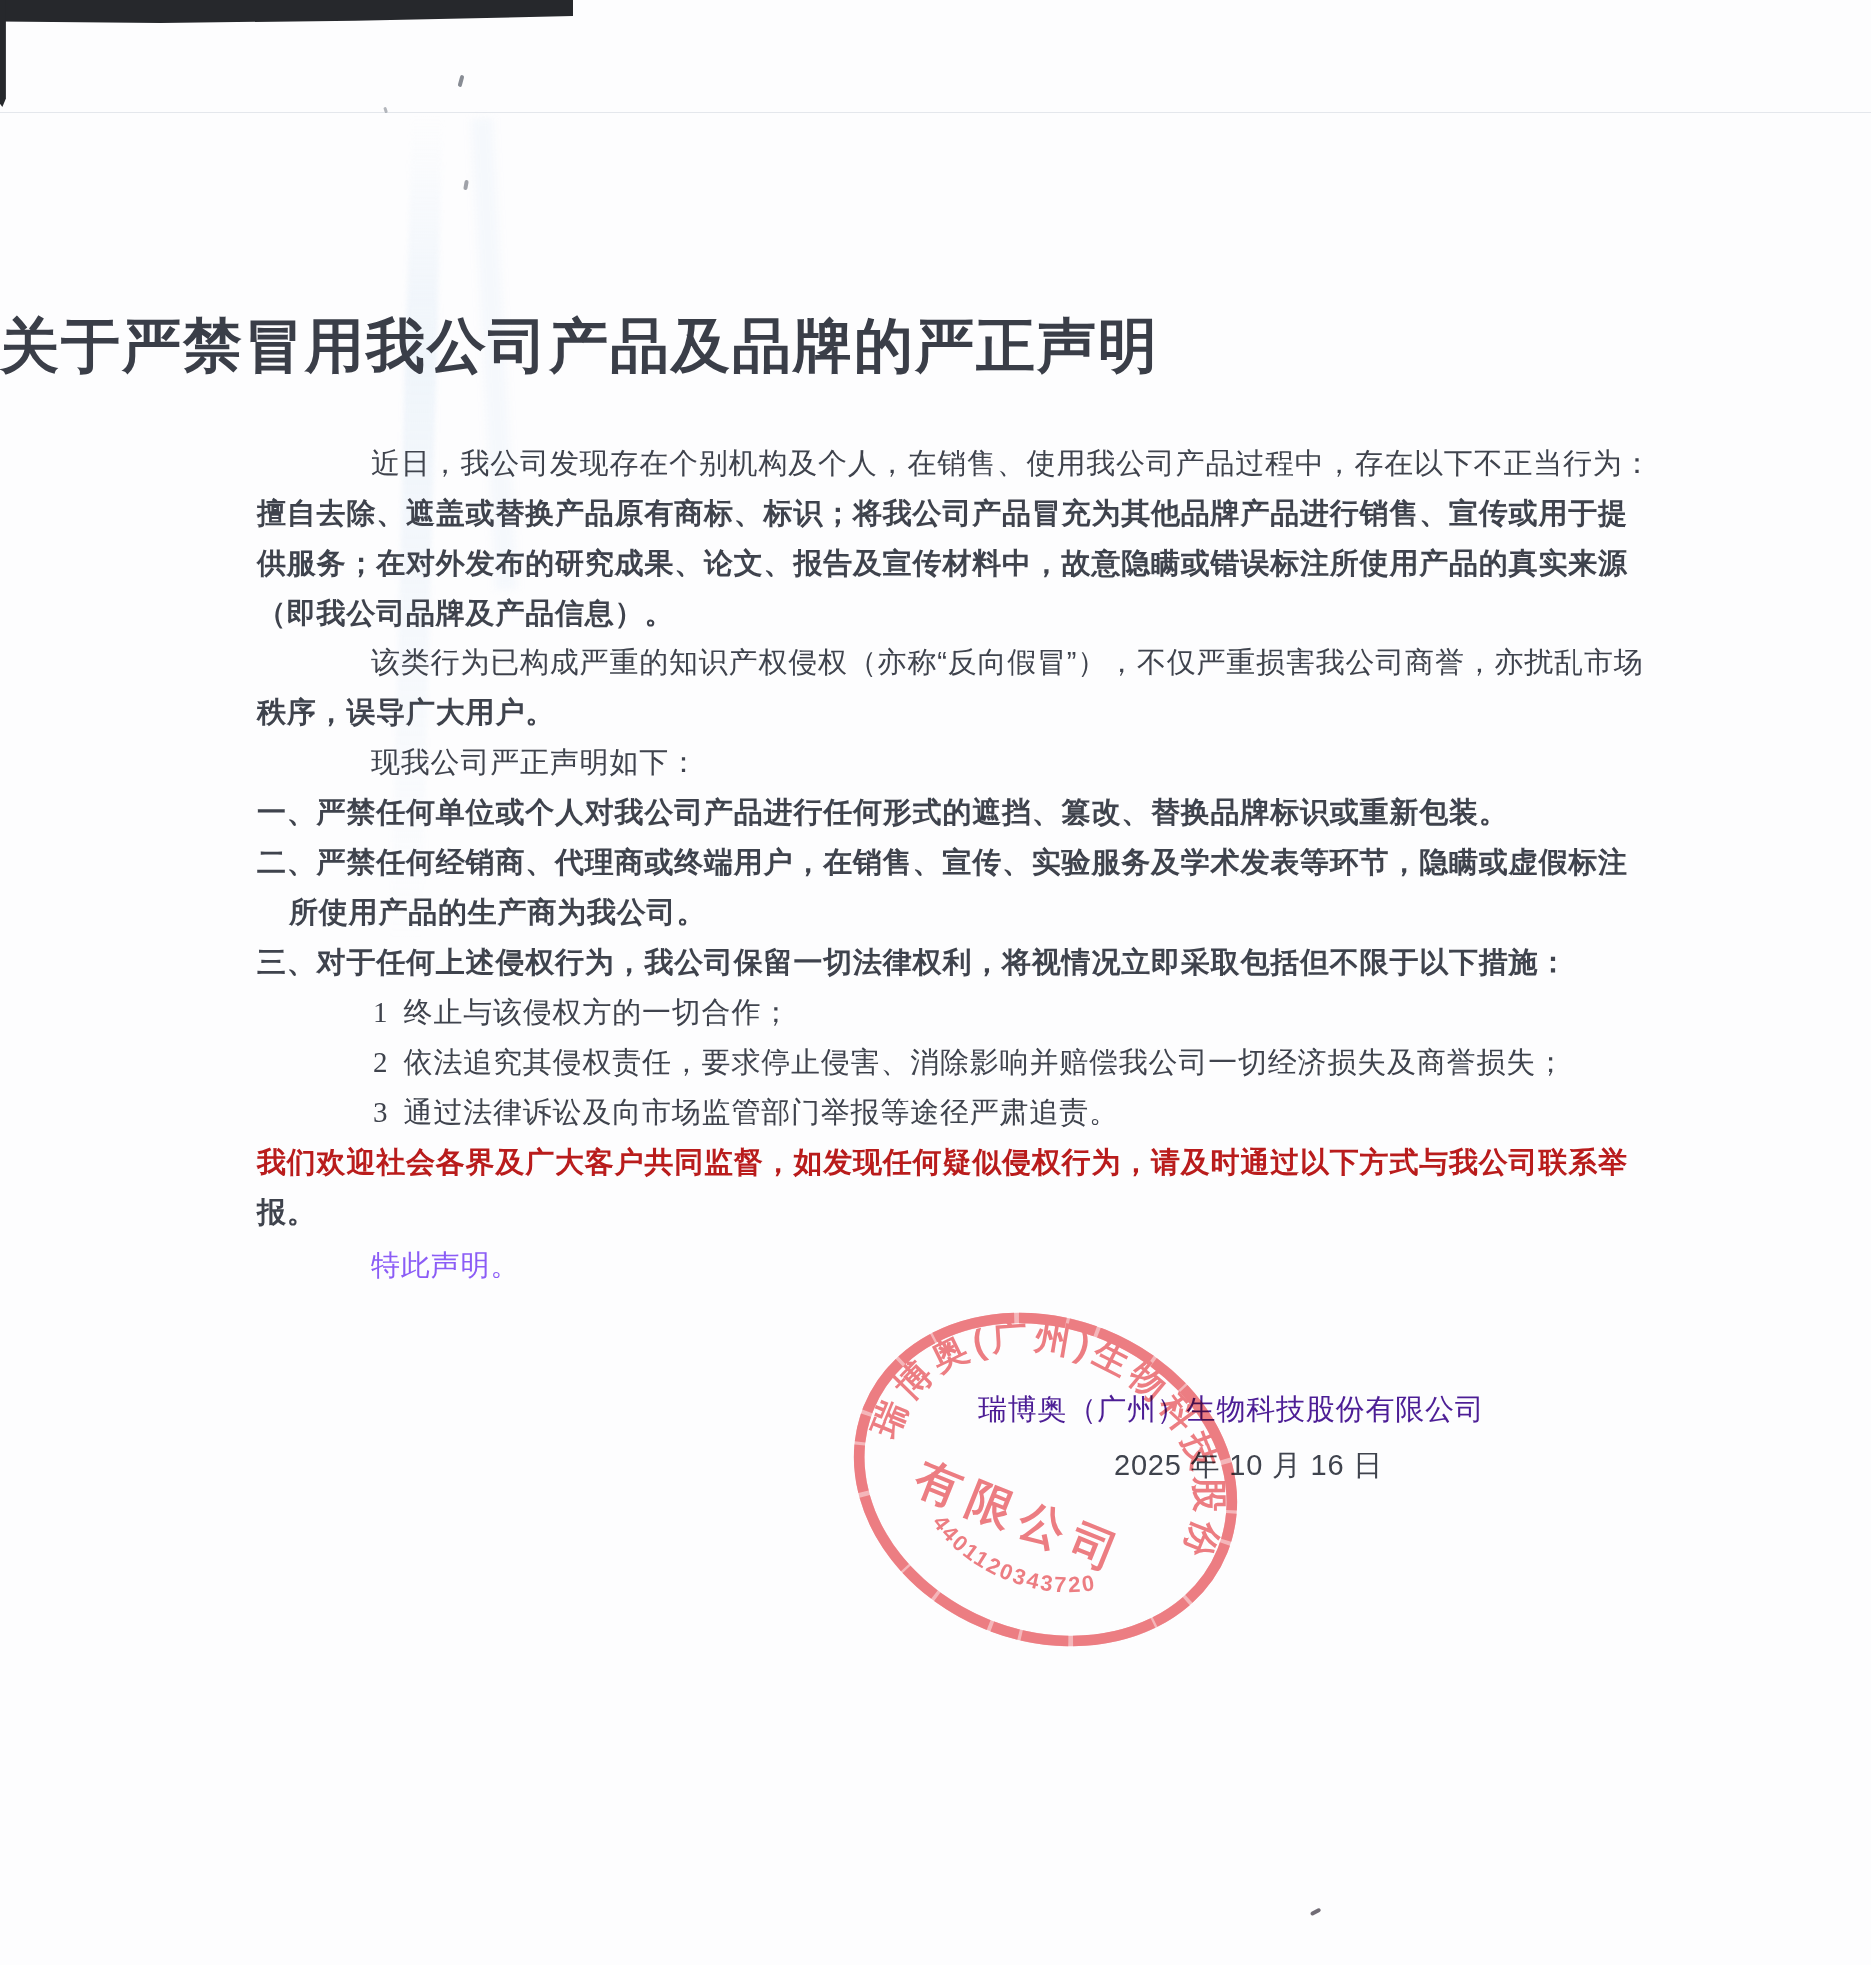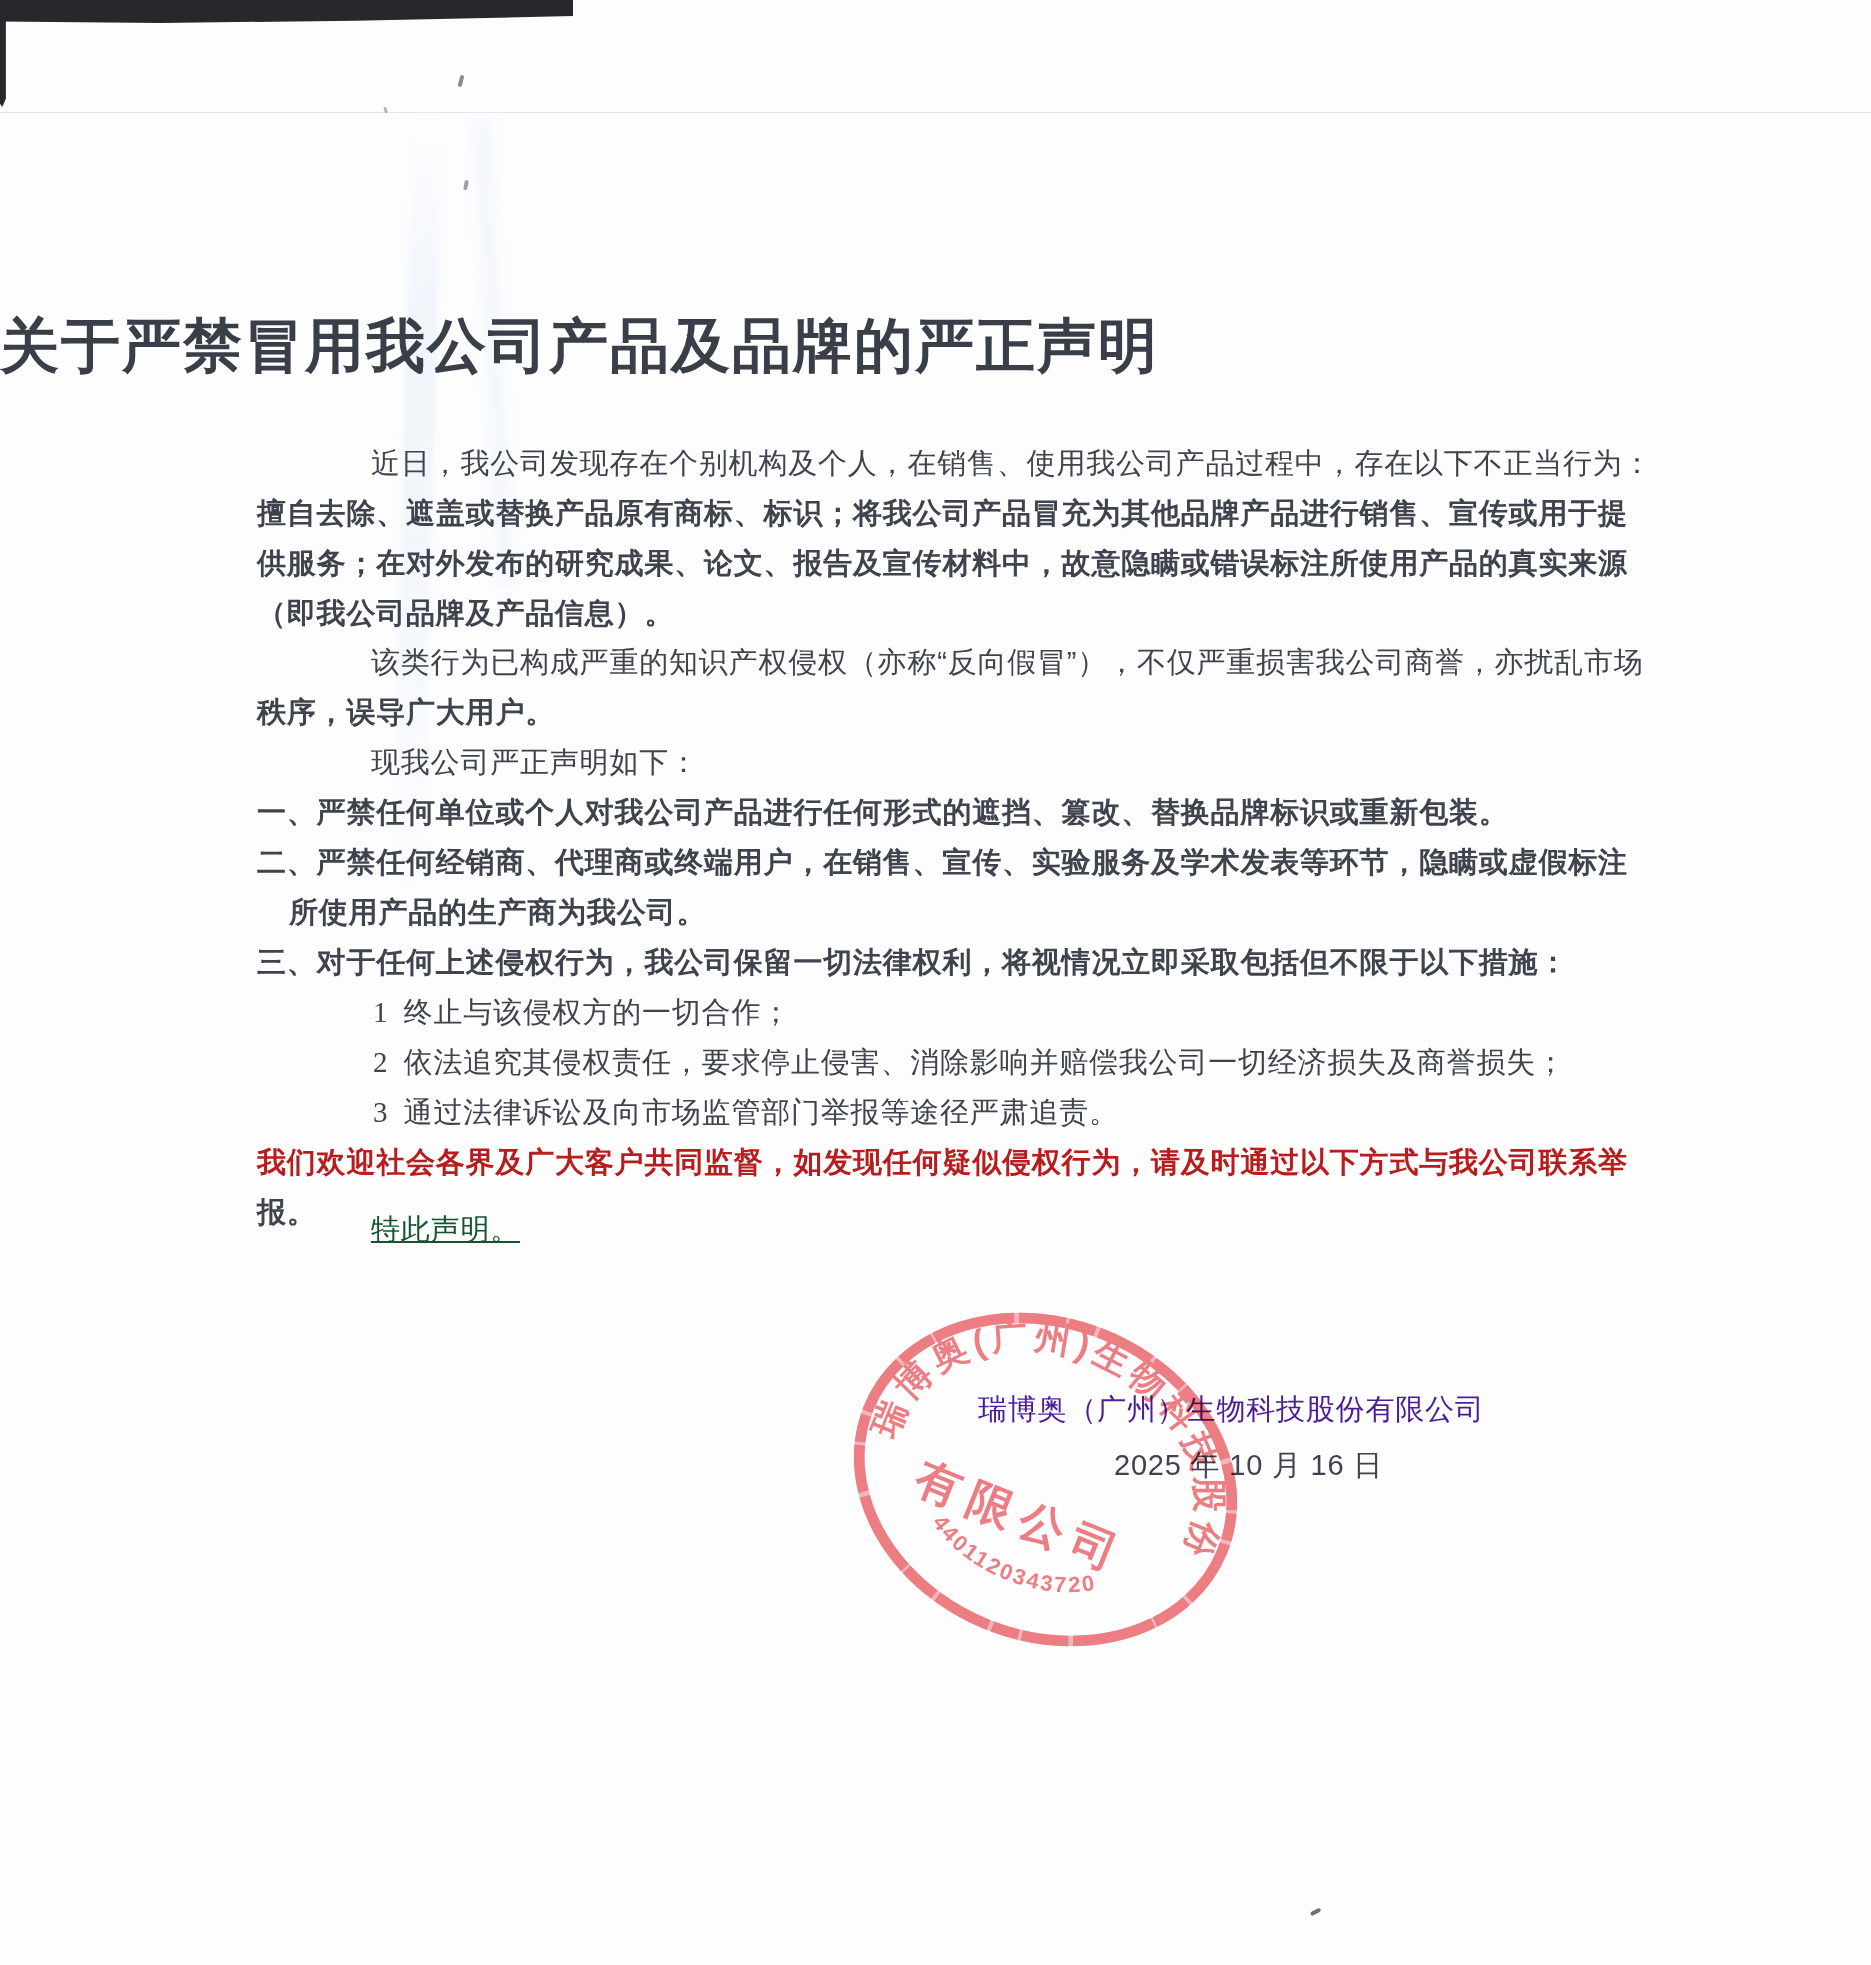--- a/index.html
+++ b/index.html
@@ -92,21 +92,21 @@
     <div class="bodyline ind-p" style="top: 737px; color: rgb(63, 67, 77);">现我公司严正声明如下：</div>
     <div class="bodyline ind-n" style="top: 787px; color: rgb(63, 67, 77);">一、严禁任何单位或个人对我公司产品进行任何形式的遮挡、篡改、替换品牌标识或重新包装。</div>
     <div class="bodyline ind-n" style="top: 837px; color: rgb(63, 67, 77);">二、严禁任何经销商、代理商或终端用户，在销售、宣传、实验服务及学术发表等环节，隐瞒或虚假标注</div>
     <div class="bodyline ind-n" style="top: 887px; color: rgb(63, 67, 77); margin-left: 32px;">所使用产品的生产商为我公司。</div>
     <div class="bodyline ind-n" style="top: 937px; color: rgb(63, 67, 77);">三、对于任何上述侵权行为，我公司保留一切法律权利，将视情况立即采取包括但不限于以下措施：</div>
     <div class="bodyline ind-s" style="top: 987px; color: rgb(63, 67, 77);">1 终止与该侵权方的一切合作；</div>
     <div class="bodyline ind-s" style="top: 1037px; color: rgb(63, 67, 77);">2 依法追究其侵权责任，要求停止侵害、消除影响并赔偿我公司一切经济损失及商誉损失；</div>
     <div class="bodyline ind-s" style="top: 1087px; color: rgb(63, 67, 77);">3 通过法律诉讼及向市场监管部门举报等途径严肃追责。</div>
     <div class="bodyline ind-n" style="top: 1137px; color: #b91c1c;">我们欢迎社会各界及广大客户共同监督，如发现任何疑似侵权行为，请及时通过以下方式与我公司联系举</div>
     <div class="bodyline ind-n" style="top: 1187px; color: rgb(63, 67, 77);">报。</div>
-    <div class="bodyline ind-p" style="top: 1204px; color: #14532d; text-decoration: underline;">特此声明。</div>
+    <div class="bodyline ind-p" style="top: 1240px; color: #8b5cf6;">特此声明。</div>
   </div>
 
 <div class="sig-company" style="color: #4c1d95;">瑞博奥（广州）生物科技股份有限公司</div>
 <div class="sig-date" style="color: rgb(63, 67, 77);">2025 年 10 月 16 日</div>
 
 <div class="seal-box">
   <svg width="409" height="369" viewBox="0 0 1040 940">
     <defs>
       <path id="sealTopArc" d="M 137.5 553.4 A 396 322 0 1 1 902.5 553.4" fill="none"></path>
       <path id="sealBottomArc" d="M 215.2 607.5 A 352 275 0 0 0 824.8 607.5" fill="none"></path>

